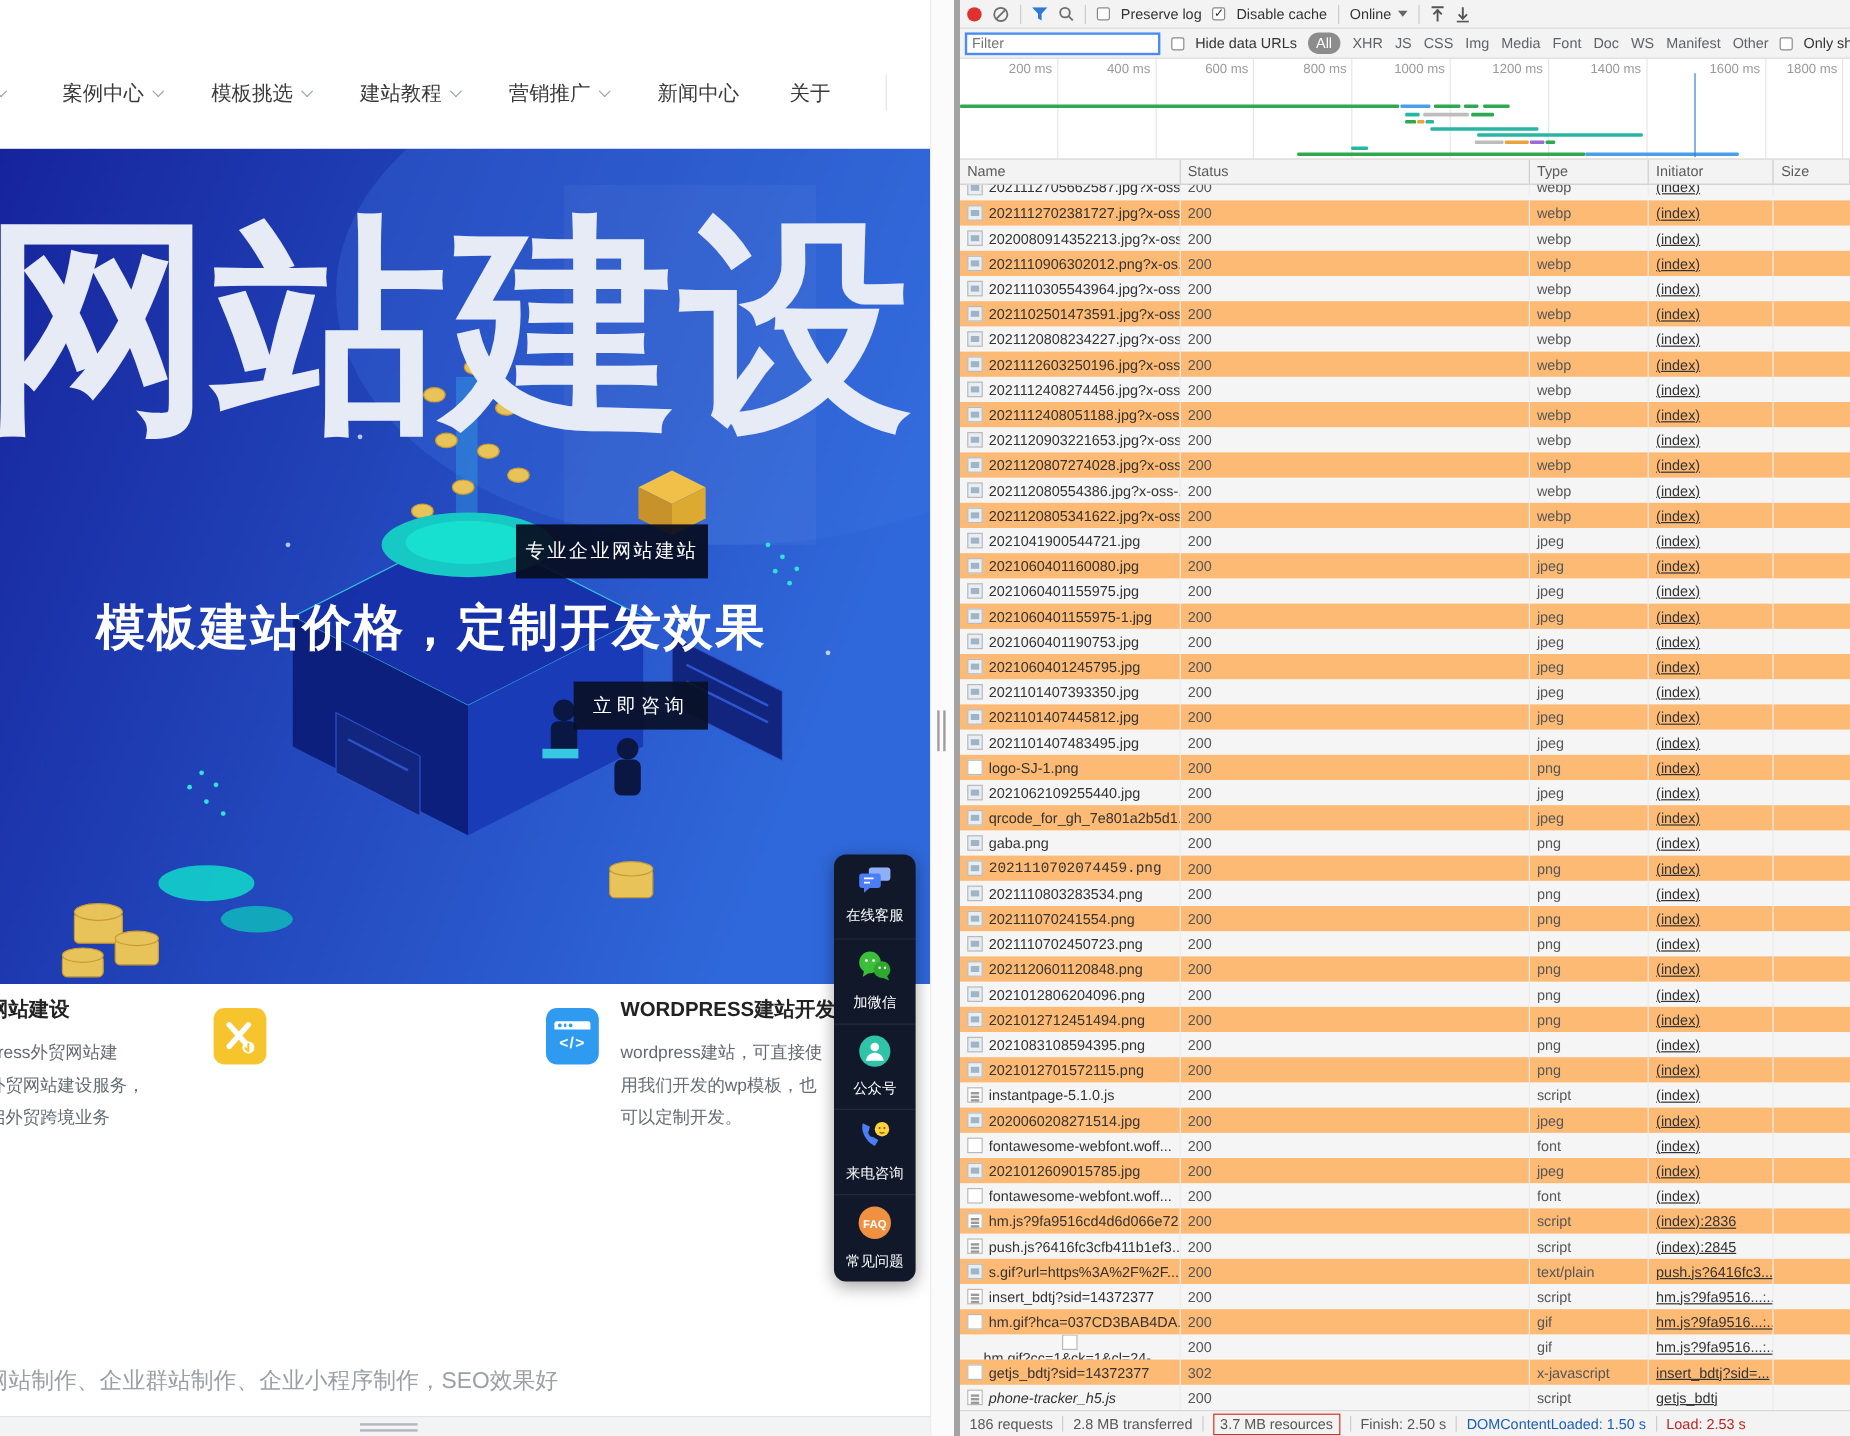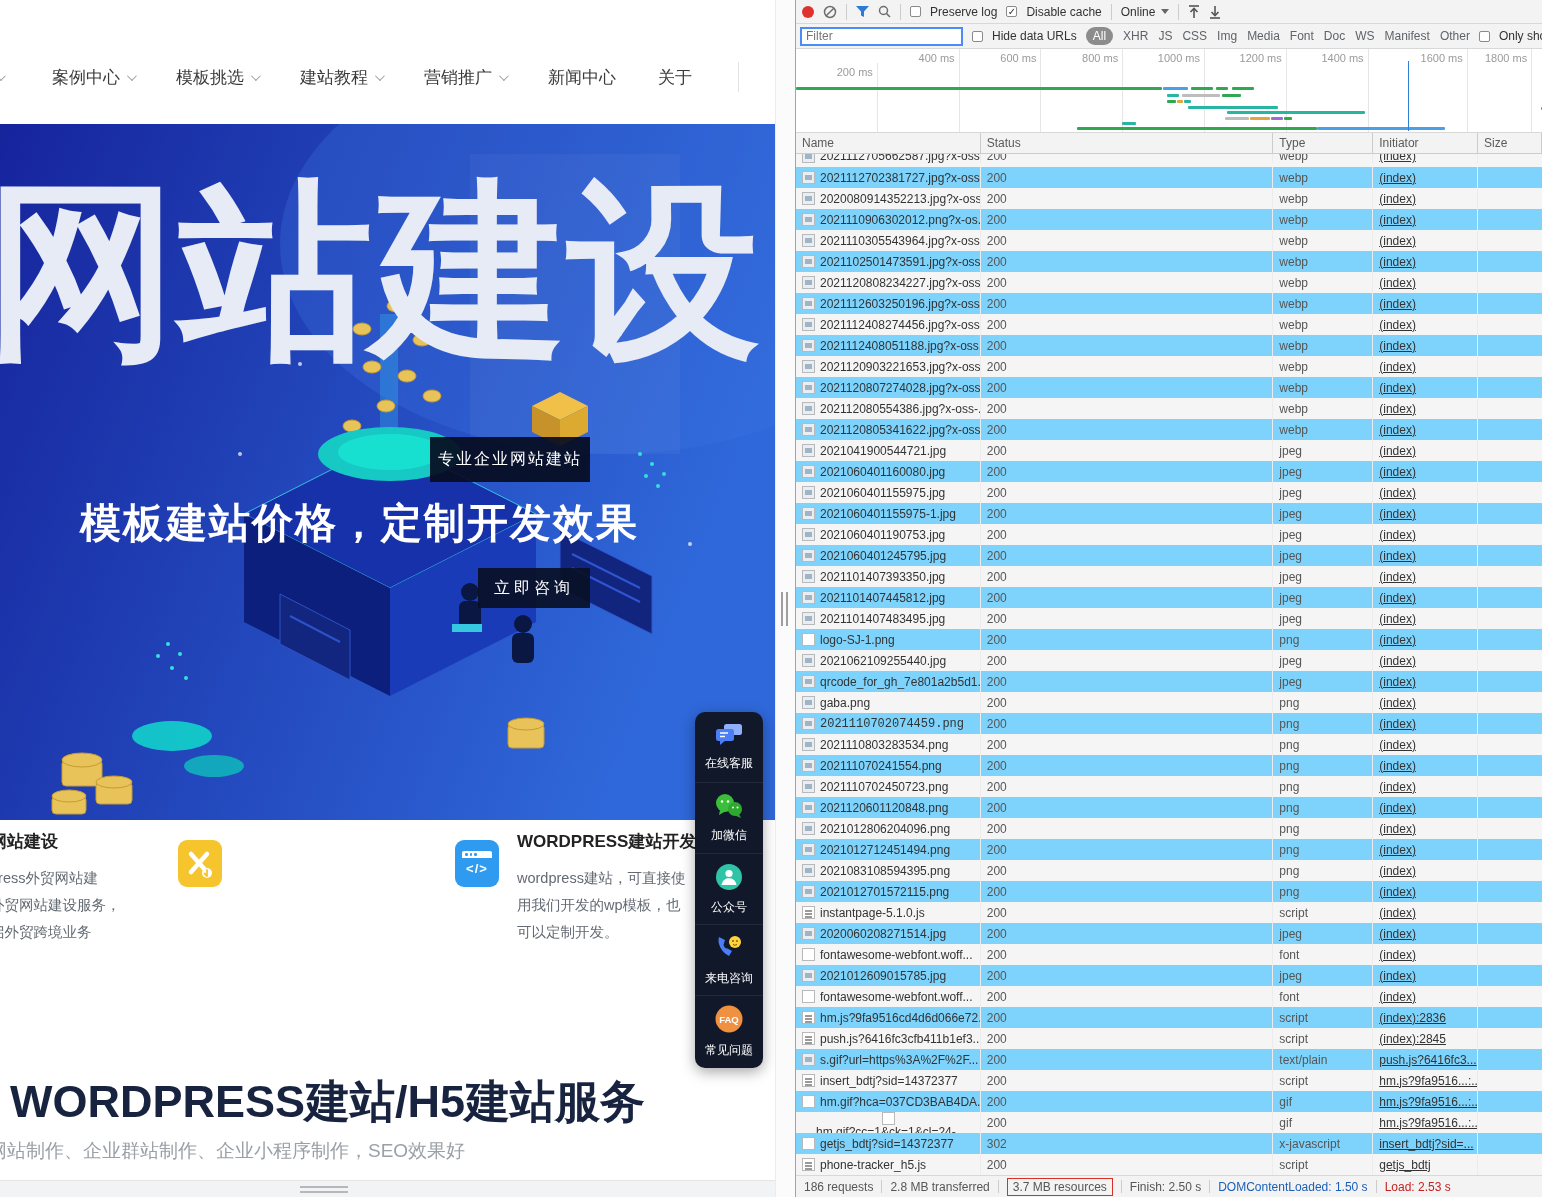--- a/index.html
+++ b/index.html
@@ -43,21 +43,21 @@
   .site-bottom-strip { position:absolute; left:0; top:1180px; width:775px; height:17px; background:#f1f3f4; border-top:1px solid #e4e4e4; }
   .strip-handle { position:absolute; left:300px; top:5px; width:48px; cursor:grab; }
   .strip-handle i { display:block; height:2px; background:#b4b8bd; margin-bottom:3px; }
 
   
   .vdivider { position:absolute; left:775px; top:0; width:20px; height:1197px; background:#fbfbfb; border-left:1px solid #ececec; }
   .split-handle { position:absolute; left:5px; top:592px; cursor:col-resize; }
   .split-handle i { display:inline-block; width:2px; height:34px; background:#9e9e9e; margin-right:3px; }
 
   
-  .devtools { position:absolute; left:795px; top:0; width:747px; height:1197px; background:#7dd3fc; border-left:1px solid #a3a3a3; font-size:12px; color:#333; overflow:hidden; }
+  .devtools { position:absolute; left:795px; top:0; width:747px; height:1197px; background:#fdba74; border-left:5px solid #a3a3a3; font-size:12px; color:#333; overflow:hidden; }
   .dt-toolbar { height:24px; background:#f3f3f3; border-bottom:1px solid #d8d8d8; display:flex; align-items:center; padding:0 6px; gap:9px; overflow:hidden; }
   .dt-sep { width:1px; height:16px; background:#ccc; }
   .rec-dot { width:12px; height:12px; border-radius:50%; background:#e03131; cursor:pointer; }
   .icon-btn { display:flex; align-items:center; cursor:pointer; }
   .cb { width:11px; height:11px; border:1px solid #8a8a8a; background:#fff; border-radius:2px; display:inline-flex; align-items:center; justify-content:center; font-size:10px; line-height:10px; color:#2d2d2d; cursor:pointer; flex:none; }
   .cb-label { color:#333; white-space:nowrap; cursor:default; }
   .dd { display:flex; align-items:center; gap:6px; cursor:pointer; white-space:nowrap; }
   .caret { width:0; height:0; border-left:4px solid transparent; border-right:4px solid transparent; border-top:5px solid #666; }
 
   .dt-filterbar { height:25px; background:#f3f3f3; border-bottom:1px solid #d8d8d8; display:flex; align-items:center; padding:0 4px; gap:9px; overflow:hidden; white-space:nowrap; }
@@ -298,21 +298,20 @@
         </div>
         <div class="fm-item">
           <span><svg width="30" height="30" viewBox="0 0 30 30">
               <circle cx="15" cy="15" r="13.5" fill="#ef9140"></circle>
               <text x="15" y="19" font-size="9.5" font-weight="bold" fill="#fff" text-anchor="middle" font-family="Liberation Sans, sans-serif">FAQ</text>
             </svg></span>
           <span class="fm-label">常见问题</span>
         </div>
       </aside>
 
-    <div class="site-bottom-heading">WORDPRESS建站/H5建站服务</div>
     <div class="site-bottom-sub">网站制作、企业群站制作、企业小程序制作，SEO效果好</div>
     <div class="site-bottom-strip">
       <div class="strip-handle">
           <i></i>
           <i></i>
         </div>
     </div>
   </div>
 
   <div class="vdivider">
@@ -383,21 +382,21 @@
           <span class="type-item">Doc</span>
           <span class="type-item">WS</span>
           <span class="type-item">Manifest</span>
           <span class="type-item">Other</span>
         </span>
       <span class="cb"></span>
       <span class="cb-label">Only show r</span>
     </div>
 
     <div class="dt-timeline" id="timeline">
-        <div class="tick-cell" style="left: 0px; width: 81.8px; margin-top: 14px;">200 ms</div>
+        <div class="tick-cell" style="left: 0px; width: 81.8px;">200 ms</div>
         <div class="tick-cell" style="left: 81.8px; width: 81.8px;">400 ms</div>
         <div class="tick-cell" style="left: 163.6px; width: 81.8px;">600 ms</div>
         <div class="tick-cell" style="left: 245.4px; width: 81.8px;">800 ms</div>
         <div class="tick-cell" style="left: 327.2px; width: 81.8px;">1000 ms</div>
         <div class="tick-cell" style="left: 409px; width: 81.8px;">1200 ms</div>
         <div class="tick-cell" style="left: 490.8px; width: 81.8px;">1400 ms</div>
         <div class="tick-cell" style="left: 590px; width: 81.8px;">1600 ms</div>
         <div class="tick-cell" style="left: 654.4px; width: 81.8px;">1800 ms</div>
         <div class="wbar" style="left: 0px; top: 38px; width: 366px; background: rgb(47, 168, 79);"></div>
         <div class="wbar" style="left: 367px; top: 38px; width: 25px; background: rgb(74, 159, 232);"></div>
@@ -1002,21 +1001,21 @@
             <span>getjs_bdtj?sid=14372377</span>
           </div>
           <div class="cell status" style="width: 293px;">302</div>
           <div class="cell type" style="width: 100px;">x-javascript</div>
           <div class="cell" style="width: 105px;">
             <span class="init-link">insert_bdtj?sid=...</span>
           </div>
           <div class="cell" style="width: 64px; border-right: none;"></div>
         </div>
         <div class="row stripe">
-          <div class="cell name" style="width: 185px;">
+          <div class="cell name" style="width: 185px; font-style: italic;">
             <span class="ric doc"></span>
             <span>phone-tracker_h5.js</span>
           </div>
           <div class="cell status" style="width: 293px;">200</div>
           <div class="cell type" style="width: 100px;">script</div>
           <div class="cell" style="width: 105px;">
             <span class="init-link">getjs_bdtj</span>
           </div>
           <div class="cell" style="width: 64px; border-right: none;"></div>
         </div>

